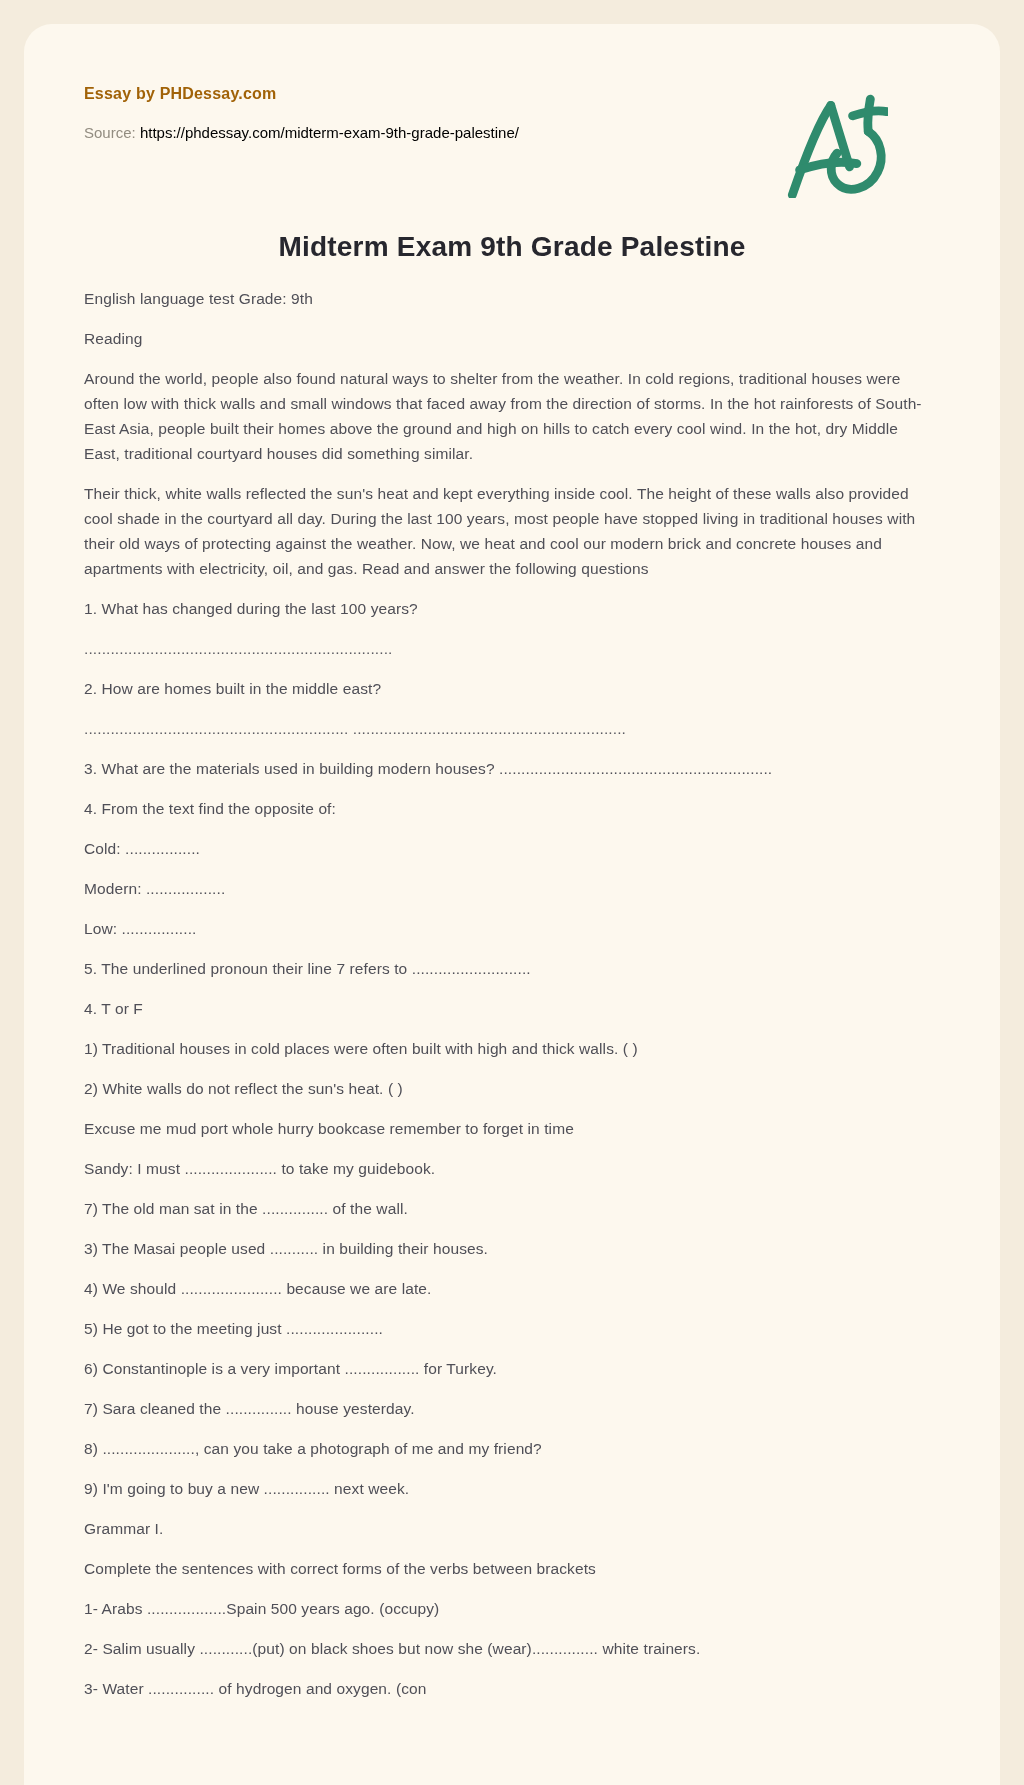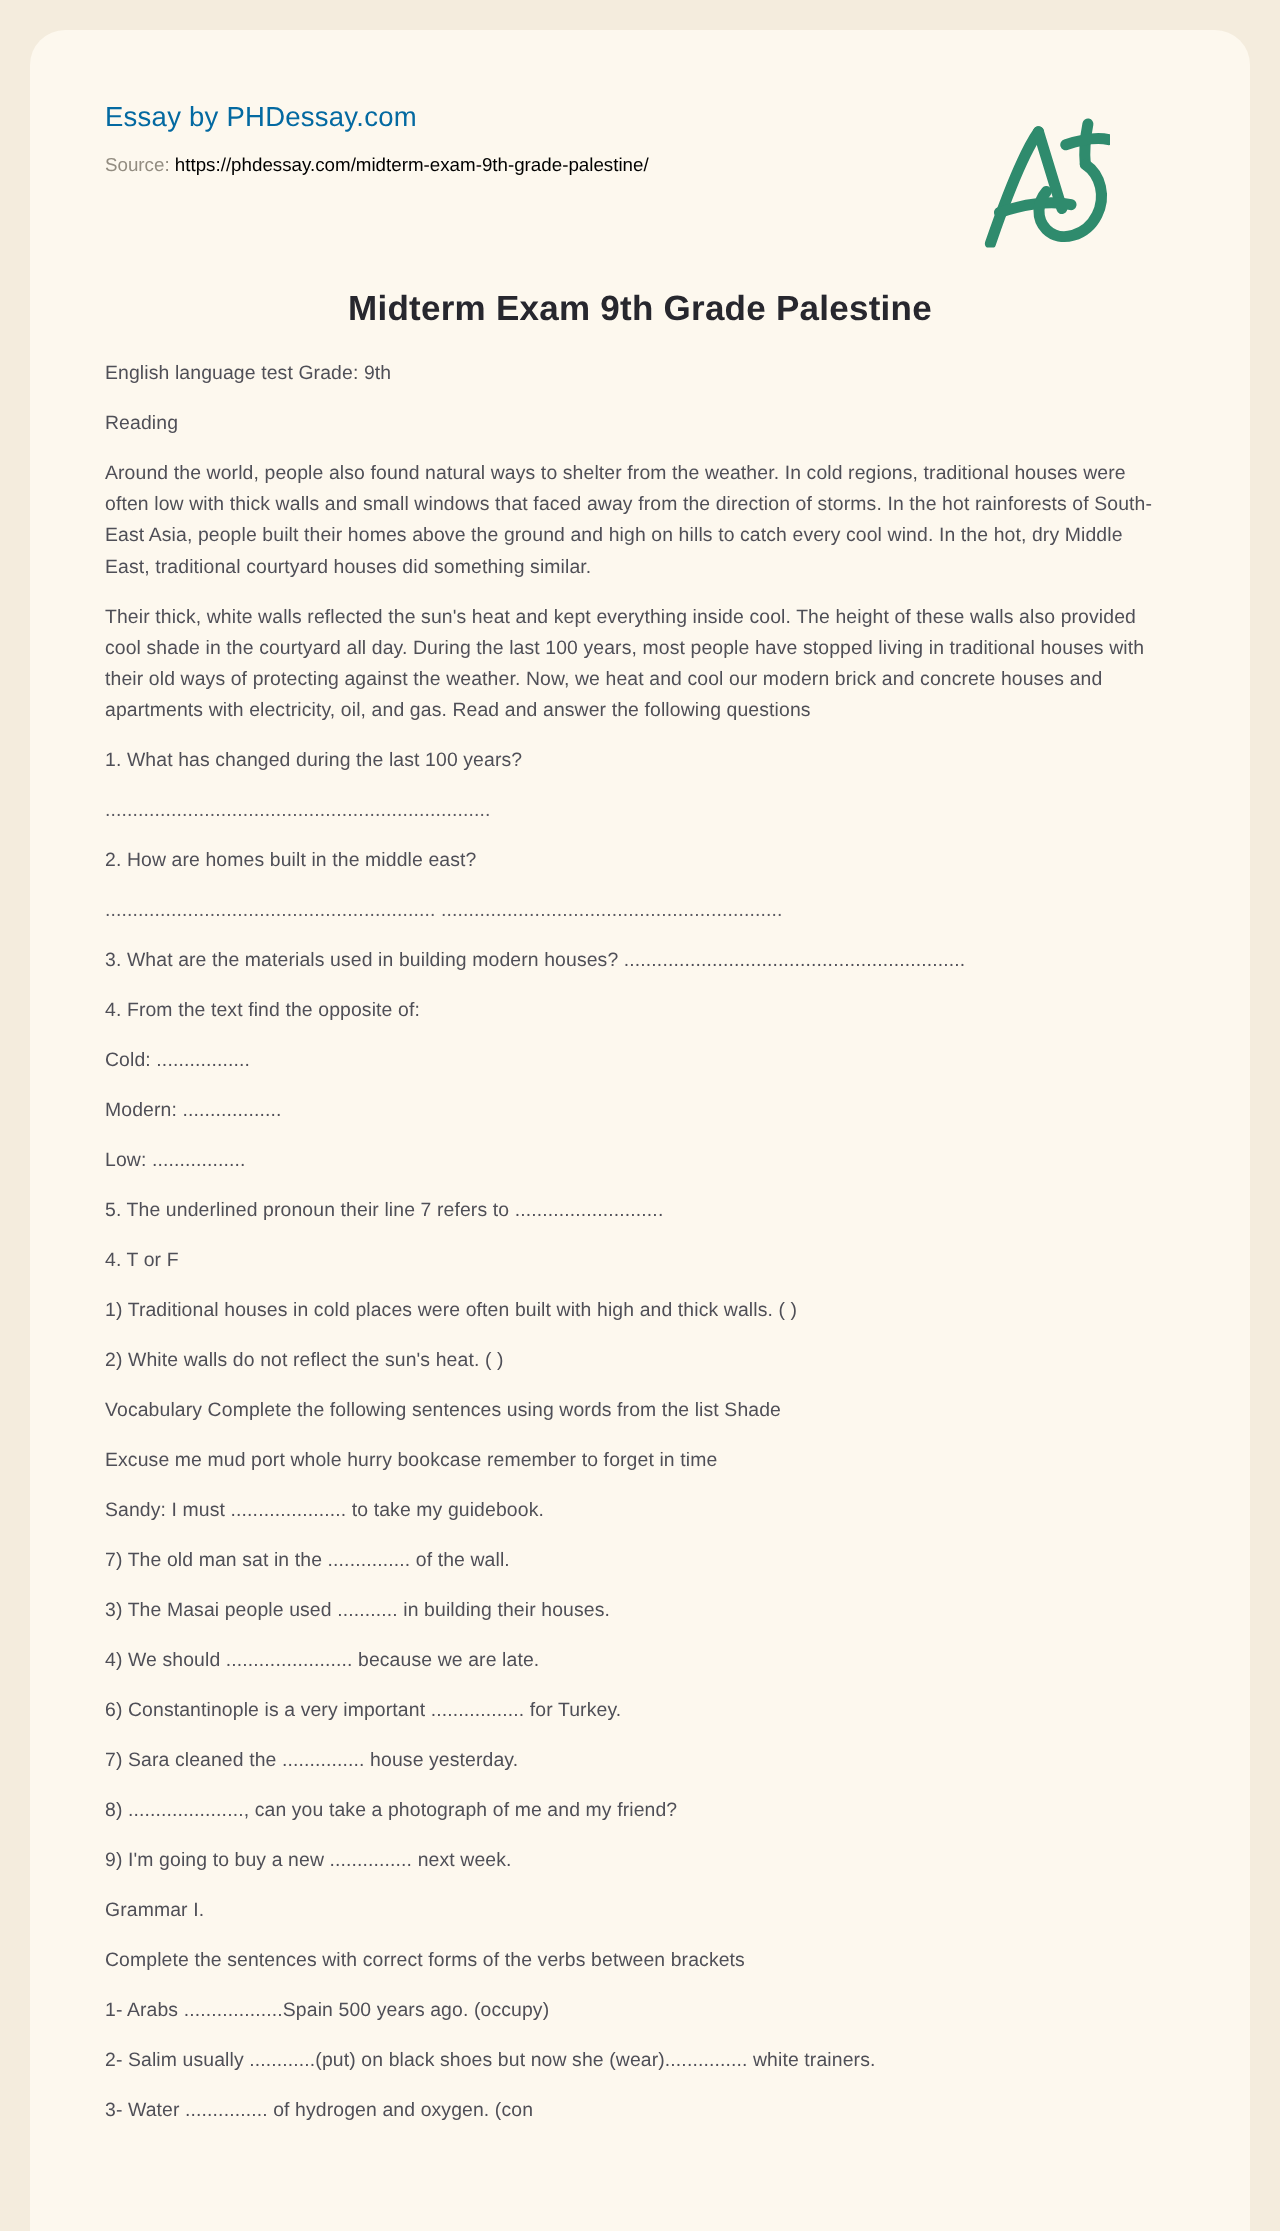--- a/index.html
+++ b/index.html
@@ -15,24 +15,24 @@
     left:24px;right:24px;top:24px;
     height:1900px;
     background:#fdf8ee;
     border-radius:28px;
     padding:56px 60px 0 60px;
     box-sizing:border-box;
   }
   .header-row{position:relative;}
   .site-title{
     margin:0;
-    font-size:22px;
+    font-size:16px;
     line-height:28px;
-    font-weight:400;
-    color:#0369a1;
+    font-weight:700;
+    color:#a16207;
     letter-spacing:.2px;
   }
   .source-line{
     margin:14px 0 0 0;
     font-size:15px;
     line-height:22px;
     color:#928c80;
   }
   .source-line a{
     color:#000000;
@@ -102,26 +102,26 @@
     <p class="dots">............................................................ ..............................................................</p>
     <p>3. What are the materials used in building modern houses? ..............................................................</p>
     <p>4. From the text find the opposite of:</p>
     <p>Cold: .................</p>
     <p>Modern: ..................</p>
     <p>Low: .................</p>
     <p>5. The underlined pronoun their line 7 refers to ...........................</p>
     <p>4. T or F</p>
     <p>1) Traditional houses in cold places were often built with high and thick walls. ( )</p>
     <p>2) White walls do not reflect the sun's heat. ( )</p>
-    <p>Vocabulary Complete the following sentences using words from the list Shade</p>
     <p>Excuse me mud port whole hurry bookcase remember to forget in time</p>
     <p>Sandy: I must ..................... to take my guidebook.</p>
     <p>7) The old man sat in the ............... of the wall.</p>
     <p>3) The Masai people used ........... in building their houses.</p>
     <p>4) We should ....................... because we are late.</p>
+    <p>5) He got to the meeting just ......................</p>
     <p>6) Constantinople is a very important ................. for Turkey.</p>
     <p>7) Sara cleaned the ............... house yesterday.</p>
     <p>8) ....................., can you take a photograph of me and my friend?</p>
     <p>9) I'm going to buy a new ............... next week.</p>
     <p>Grammar I.</p>
     <p>Complete the sentences with correct forms of the verbs between brackets</p>
     <p>1- Arabs ..................Spain 500 years ago. (occupy)</p>
     <p>2- Salim usually ............(put) on black shoes but now she (wear)............... white trainers.</p>
     <p>3- Water ............... of hydrogen and oxygen. (con</p>
   </div>

